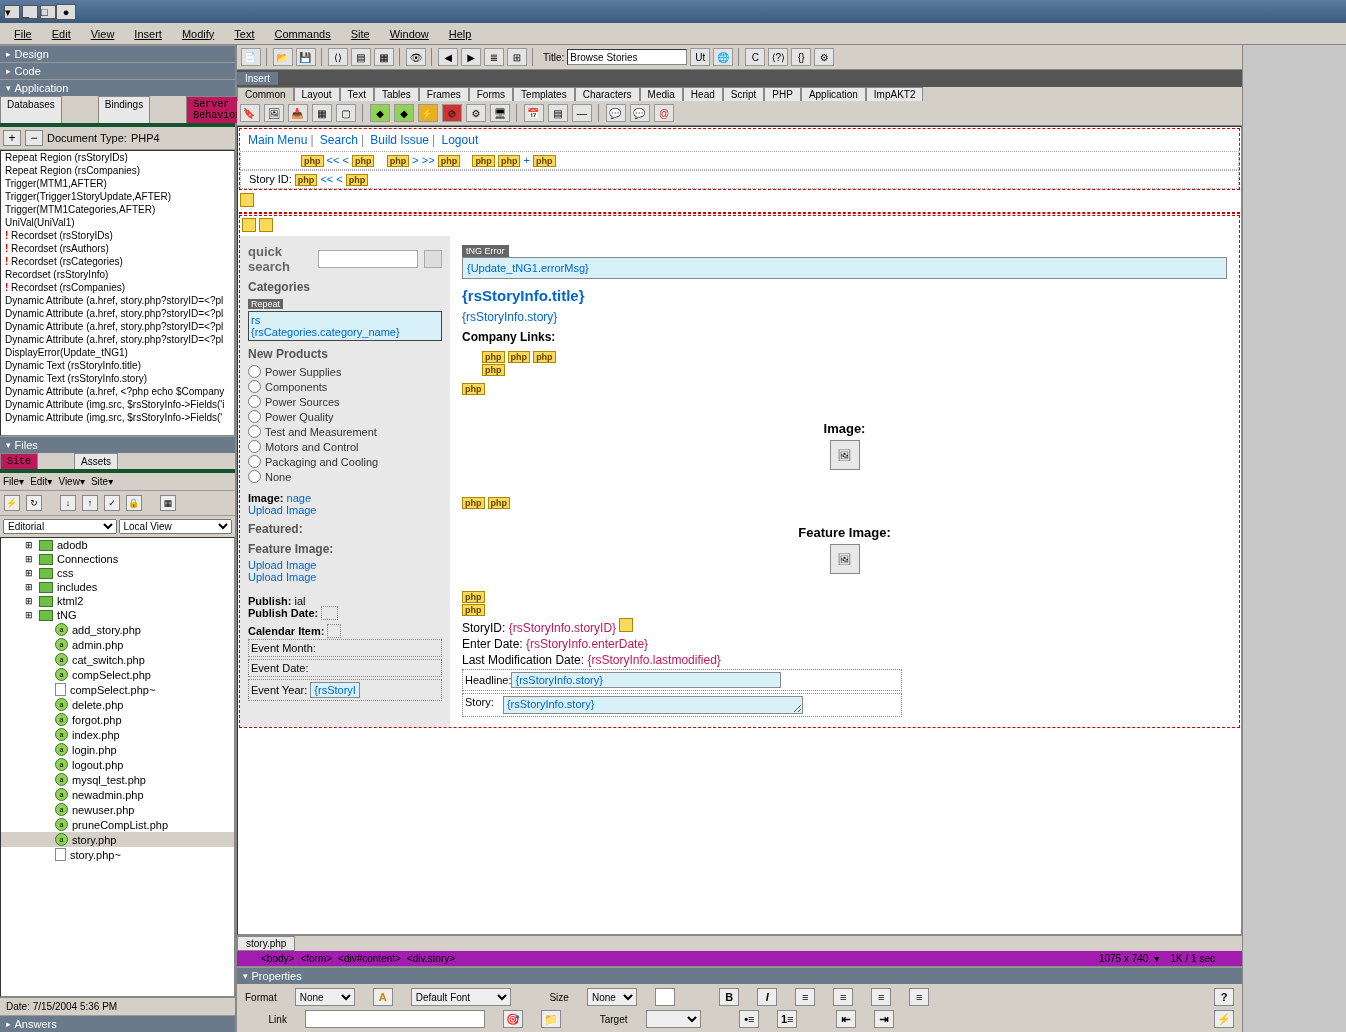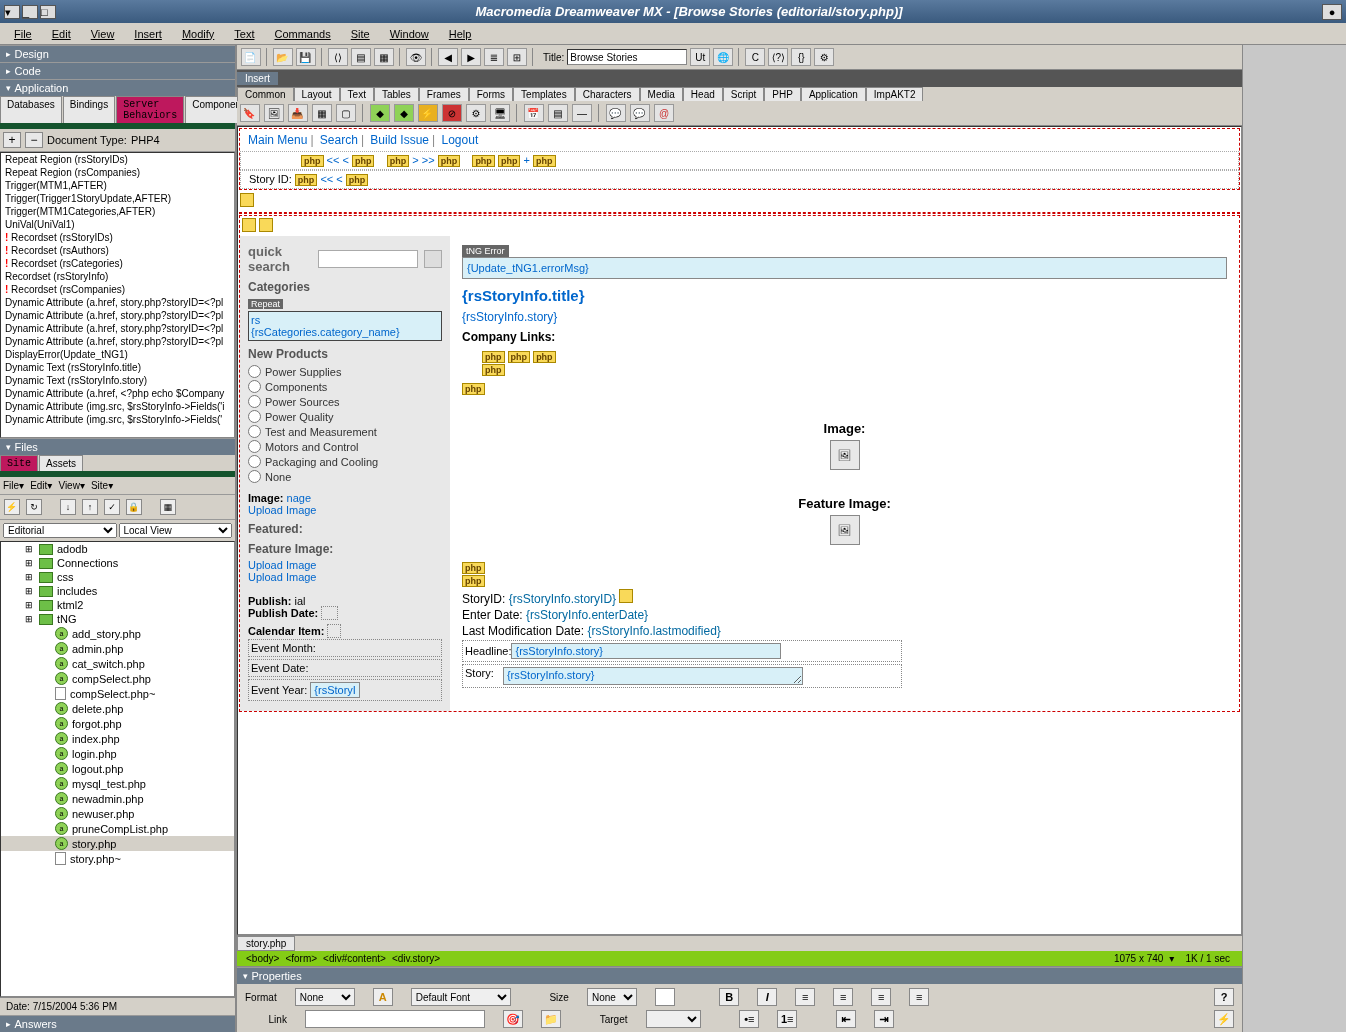--- a/index.html
+++ b/index.html
@@ -12,21 +12,21 @@
 .titlebar-close { width: 20px; height: 16px; background: #ddd; border: 1px solid #555; display:flex; align-items:center; justify-content:center; }
 
 .menubar { height: 22px; background: #d4d0c8; border-bottom: 1px solid #888; display: flex; align-items: center; padding: 0 4px; }
 .menubar span { padding: 2px 10px; text-decoration: underline; }
 
 .workspace { display: flex; height: calc(100% - 45px); }
 .left-panel { width: 237px; background: #d4d0c8; border-right: 2px solid #888; display: flex; flex-direction: column; }
 .panel-header { background: #6a7a8a; color: #fff; padding: 2px 6px; font-size: 11px; display: flex; align-items: center; border-top: 1px solid #999; cursor: pointer; }
 .panel-header::before { content: '▸'; margin-right: 4px; font-size: 9px; }
 .panel-header.open::before { content: '▾'; }
-.tab-strip { display: flex; background: #d4d0c8; border-bottom: 6px solid #14532d; }
+.tab-strip { display: flex; background: #d4d0c8; border-bottom: 4px solid #14532d; gap: 35px; }
 .tab-strip span { padding: 2px 6px; border: 1px solid #888; border-bottom: none; background: #e8e8e8; font-size: 10px; margin-right: 1px; }
 .tab-strip span.active { background: #be185d; font-family: Liberation Mono, monospace; }
 .doc-type-row { display: flex; align-items: center; padding: 3px; border-bottom: 1px solid #999; gap: 4px; }
 .sq-btn { width: 18px; height: 16px; border: 1px solid #888; background: #e8e8e8; display: flex; align-items: center; justify-content: center; font-size: 12px; }
 .behavior-list { flex: 0 0 auto; height: 286px; overflow-y: scroll; background: #fff; border: 1px inset #888; }
 .behavior-list div { padding: 1px 4px; white-space: nowrap; font-size: 10px; }
 .behavior-list .err::before { content: '! '; color: red; font-weight: bold; }
 
 .files-toolbar { display: flex; gap: 6px; padding: 3px; border-bottom: 1px solid #999; font-size: 10px; }
 .files-icons { display: flex; gap: 6px; padding: 4px; border-bottom: 1px solid #999; align-items:center; }
@@ -75,48 +75,47 @@
 
 .story-col { flex:1; padding:8px 12px; }
 .tng-err { background:#666; color:#fff; font-size:9px; padding:1px 4px; display:inline-block; }
 .err-box { border:1px solid #888; background:#d8f0f8; padding:4px; margin-bottom:8px; }
 .story-title { color:#0066cc; font-weight:bold; font-size:15px; }
 .story-body { color:#0066cc; font-size:12px; margin-top:6px; }
 .comp-links { font-weight:bold; font-size:12px; margin-top:6px; }
 .img-label { text-align:center; font-weight:bold; font-size:13px; }
 .img-ph { width:30px; height:30px; border:1px solid #888; background:#e8e8e8; margin:4px auto; display:flex; align-items:center; justify-content:center; }
 .meta-row { font-size:12px; margin:2px 0; }
-.meta-val { color:#0369a1; }
+.meta-val { color:#be185d; }
 .dotted-field { border:1px dotted #888; padding:2px; margin:2px 0; display:flex; align-items:center; }
 .dotted-field input,.dotted-field textarea { background:#d8f0f8; border:1px solid #888; font-size:11px; color:#0066cc; padding:1px 3px; }
 
 .doc-tabs { background:#d4d0c8; border-top:1px solid #888; }
 .doc-tabs span { display:inline-block; padding:1px 8px; border:1px solid #888; background:#e8e8e8; font-size:10px; }
-.tag-path { background:#84cc16; padding:2px 6px; font-size:10px; display:flex;text-align:right; }
+.tag-path { background:#a21caf; padding:2px 21px; font-size:10px; display:flex;text-align:right; }
 .tag-path span { padding:0 3px; }
 .tag-path .dims { margin-left:auto; }
 
 .props-panel { background:#d4d0c8; border-top:1px solid #888; }
 .props-body { padding:4px 8px; display:flex; flex-direction:column; gap:4px; }
 .props-row { display:flex; align-items:center; gap:18px; font-size:10px; }
 .props-row select,.props-row input { font-size:10px; height:18px; border:1px solid #888; }
 .fmt-btn { width:20px; height:18px; border:1px solid #888; background:#eee; display:inline-flex; align-items:center; justify-content:center; font-weight:bold; font-size:11px; }
 .list-item-btn { padding:2px 12px; border:1px solid #888; background:#e8e8e8; font-size:10px; margin:4px auto; }
 .right-edge { width:104px; background:#c8c8c8; border-left:1px solid #888; }
 </style>
 </head>
 <body>
 
 <div class="titlebar">
   <div class="titlebar-buttons">
     <div class="titlebar-btn">▾</div>
     <div class="titlebar-btn">_</div>
     <div class="titlebar-btn">□</div>
   </div>
-  <div class="titlebar-title">Macromedia Dreamweaver MX - [Browse Stories (editorial/story.php)]</div>
   <div class="titlebar-close">●</div>
 </div>
 
 <div class="menubar">
   <span>File</span>
   <span>Edit</span>
   <span>View</span>
   <span>Insert</span>
   <span>Modify</span>
   <span>Text</span>
@@ -487,20 +486,21 @@
               <span class="php-badge">php</span>
               <span class="php-badge">php</span>
               <span class="php-badge">php</span><br>
               <span class="php-badge">php</span>
             </div>
             <div><span class="php-badge">php</span></div>
             <div style="margin:26px 0">
               <div class="img-label">Image:</div>
               <div class="img-ph">🖼</div>
             </div>
+            <div><span class="php-badge">php</span> <span class="php-badge">php</span></div>
             <div style="margin:16px 0">
               <div class="img-label">Feature Image:</div>
               <div class="img-ph">🖼</div>
             </div>
             <div><span class="php-badge">php</span></div>
             <div><span class="php-badge">php</span></div>
             <div class="meta-row"><span>StoryID:</span> <span class="meta-val">{rsStoryInfo.storyID}</span> <span class="gold-sq"></span></div>
             <div class="meta-row"><span>Enter Date:</span> <span class="meta-val">{rsStoryInfo.enterDate}</span></div>
             <div class="meta-row"><span>Last Modification Date:</span> <span class="meta-val">{rsStoryInfo.lastmodified}</span></div>
             <div class="dotted-field" style="width:440px">

